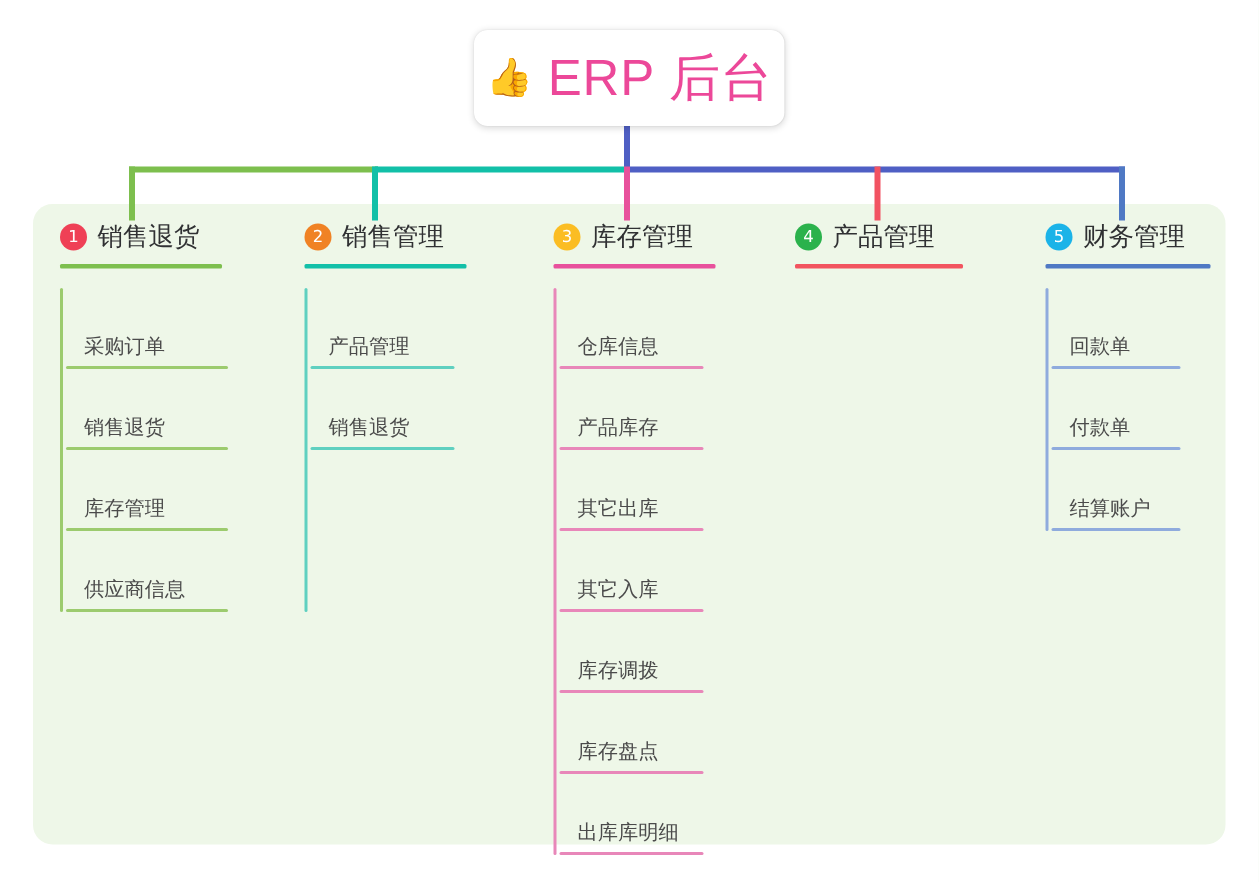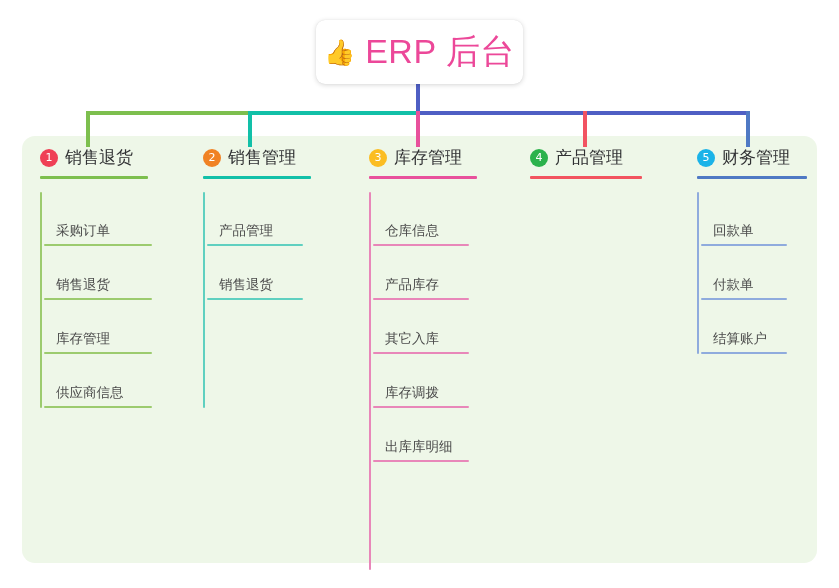--- a/index.html
+++ b/index.html
@@ -218,25 +218,33 @@
         <div class="spine" style="background: rgb(232, 135, 185); height: 378px;"></div>
         <div class="leaf">
           <span class="leaf-label">仓库信息</span>
           <div class="leaf-rule" style="background: rgb(232, 135, 185); width: 96px;"></div>
         </div>
         <div class="leaf">
           <span class="leaf-label">产品库存</span>
           <div class="leaf-rule" style="background: rgb(232, 135, 185); width: 96px;"></div>
         </div>
         <div class="leaf">
+          <span class="leaf-label">其它出库</span>
+          <div class="leaf-rule" style="background: rgb(232, 135, 185); width: 96px;"></div>
+        </div>
+        <div class="leaf">
           <span class="leaf-label">其它入库</span>
           <div class="leaf-rule" style="background: rgb(232, 135, 185); width: 96px;"></div>
         </div>
         <div class="leaf">
           <span class="leaf-label">库存调拨</span>
+          <div class="leaf-rule" style="background: rgb(232, 135, 185); width: 96px;"></div>
+        </div>
+        <div class="leaf">
+          <span class="leaf-label">库存盘点</span>
           <div class="leaf-rule" style="background: rgb(232, 135, 185); width: 96px;"></div>
         </div>
         <div class="leaf">
           <span class="leaf-label">出库库明细</span>
           <div class="leaf-rule" style="background: rgb(232, 135, 185); width: 96px;"></div>
         </div>
       </div>
     </div>
     <div class="column col-3">
       <div class="col-head">

